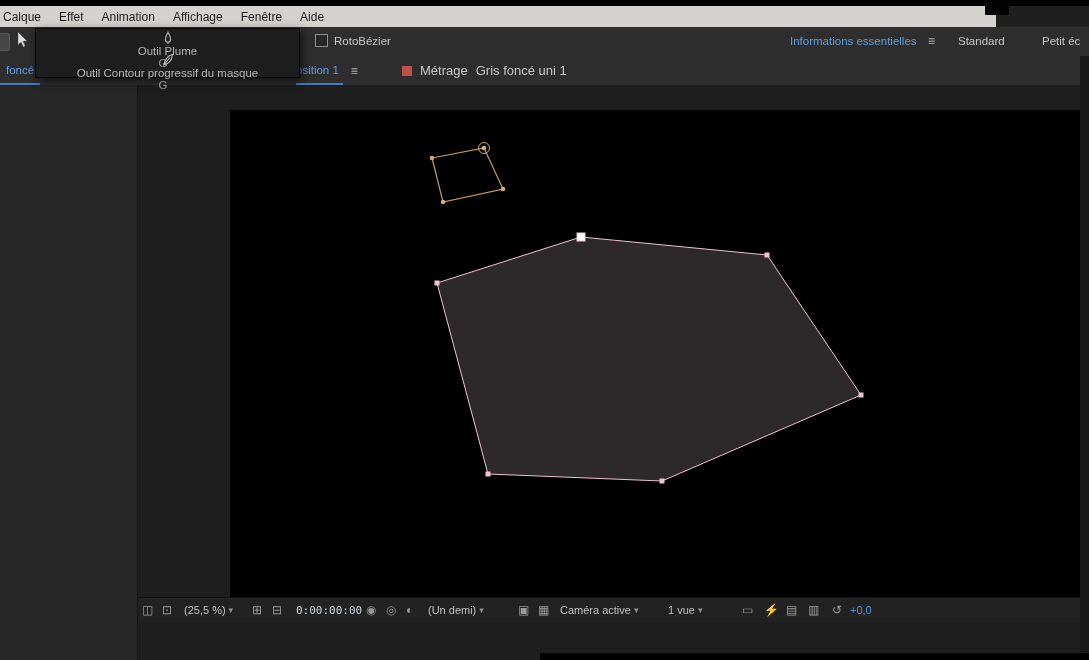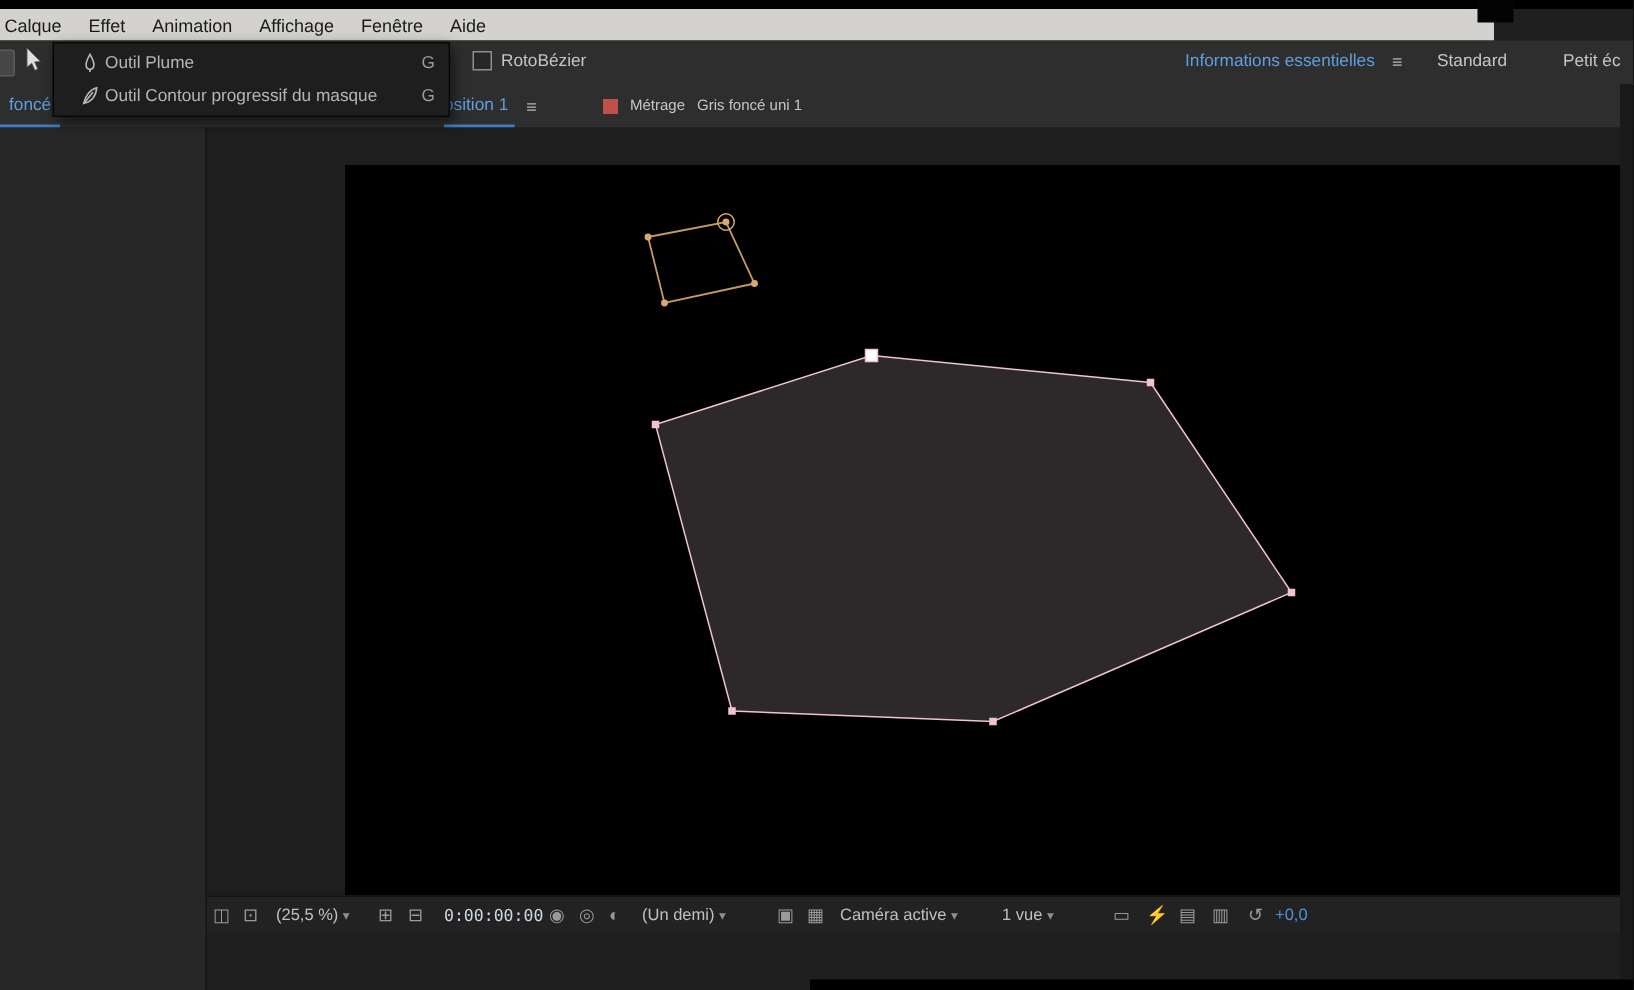--- a/index.html
+++ b/index.html
@@ -23,39 +23,39 @@
   .ws-menu{position:absolute;left:928px;top:7px;color:#b5b5b5;font-size:12px;}
   .ws-item1{position:absolute;left:958px;top:8px;color:#c6c6c6;font-size:11.5px;}
   .ws-item2{position:absolute;left:1042px;top:8px;color:#c6c6c6;font-size:11.5px;white-space:nowrap;}
   
   .tabrow{position:absolute;left:0;top:56px;width:1089px;height:29px;background:#2e2e2e;border-bottom:1px solid #1c1c1c;}
   .tab-fonce{position:absolute;left:0;top:0;height:27px;width:34px;display:flex;align-items:center;
              padding-left:6px;color:#5f9fdf;font-size:11.5px;border-bottom:2px solid #3e7ec9;}
   .tab-comp{position:absolute;left:296px;top:0;height:29px;display:flex;align-items:center;}
   .tab-comp .lbl{color:#5f9fdf;font-size:11.5px;height:27px;display:flex;align-items:center;border-bottom:2px solid #3e7ec9;padding-right:4px;}
   .tab-comp .pmenu{color:#b5b5b5;margin-left:8px;}
-  .tab-metrage{position:absolute;left:402px;top:0;height:29px;display:flex;align-items:center;gap:8px;font-size:10px;}
+  .tab-metrage{position:absolute;left:402px;top:0;height:29px;display:flex;align-items:center;gap:8px;font-size:13px;}
   .swatch{width:10px;height:10px;background:#c0504a;display:inline-block;}
   
   .left-panel{position:absolute;left:0;top:85px;width:137px;height:575px;background:#272727;border-right:1px solid #141414;}
   .comp-area{position:absolute;left:138px;top:85px;width:942px;height:575px;background:#1e1e1e;}
   .canvas-wrap{position:absolute;left:92px;top:25px;width:850px;height:487px;background:#000;}
   
   .bottombar{position:absolute;left:0;top:512px;width:942px;height:24px;background:#222;border-top:1px solid #141414;font-size:11px;}
   .bb{position:absolute;top:0;height:24px;display:flex;align-items:center;gap:3px;color:#c0c0c0;white-space:nowrap;}
   .bicon{color:#9a9a9a;font-size:12px;}
   .chev{color:#8f8f8f;font-size:9px;}
   .timecode{font-family:"DejaVu Sans Mono",monospace;color:#cdd8e4;font-size:11px;}
   .exposure{color:#4f92d8;}
   .right-strip{position:absolute;left:1080px;top:56px;width:9px;height:604px;background:#191919;}
   .bottom-black{position:absolute;left:540px;top:653px;width:549px;height:7px;background:#000;}
   
   .flyout{position:absolute;left:35px;top:28px;width:263px;background:#1e1e1e;border:1px solid #080808;
           box-shadow:2px 3px 9px rgba(0,0,0,.65);z-index:50;padding:2px 0;}
-  .flyout-item{height:22px;display:flex;align-items:center;color:#b5b5b5;font-size:11.5px;}
+  .flyout-item{height:22px;display:flex;align-items:center;color:#b5b5b5;font-size:11.5px;flex-direction:column;}
   .marker-col{width:14px;display:flex;justify-content:center;}
   .marker-square{width:5px;height:5px;background:#cfcfcf;display:inline-block;}
   .icon-col{width:20px;display:flex;justify-content:center;align-items:center;}
   .fi-label{flex:1;}
   .fi-shortcut{margin-right:9px;color:#9a9a9a;}
   .fi-ic{stroke:#b8b8b8;fill:none;stroke-width:1.1;}
 </style>
 </head>
 <body>
 

